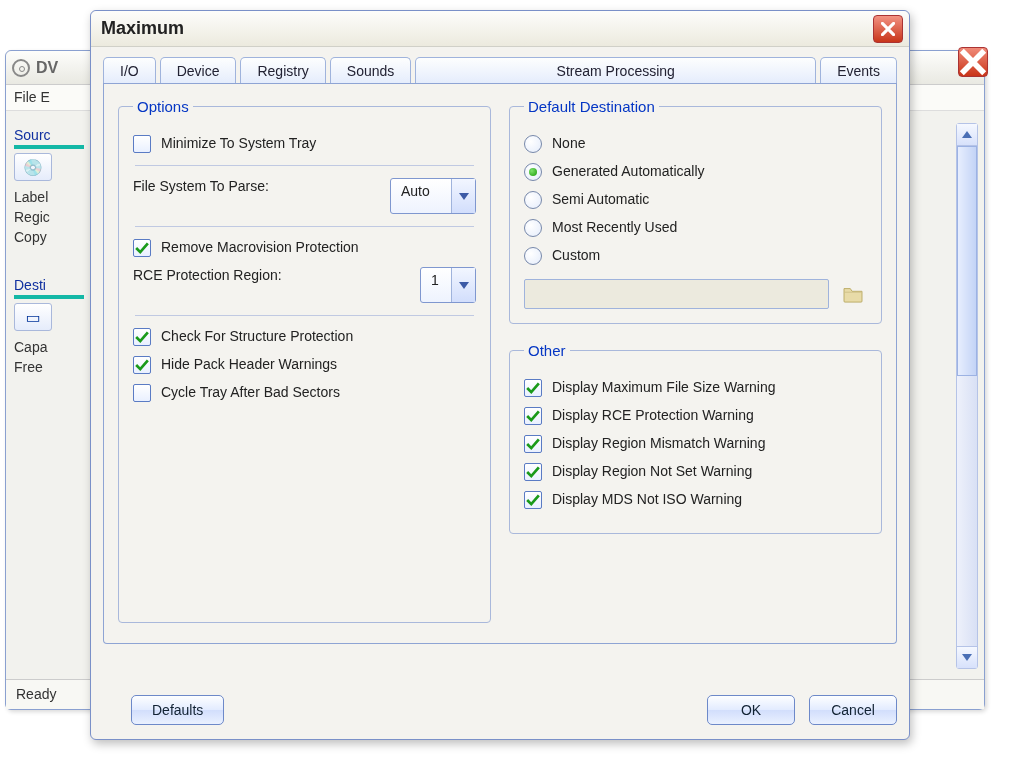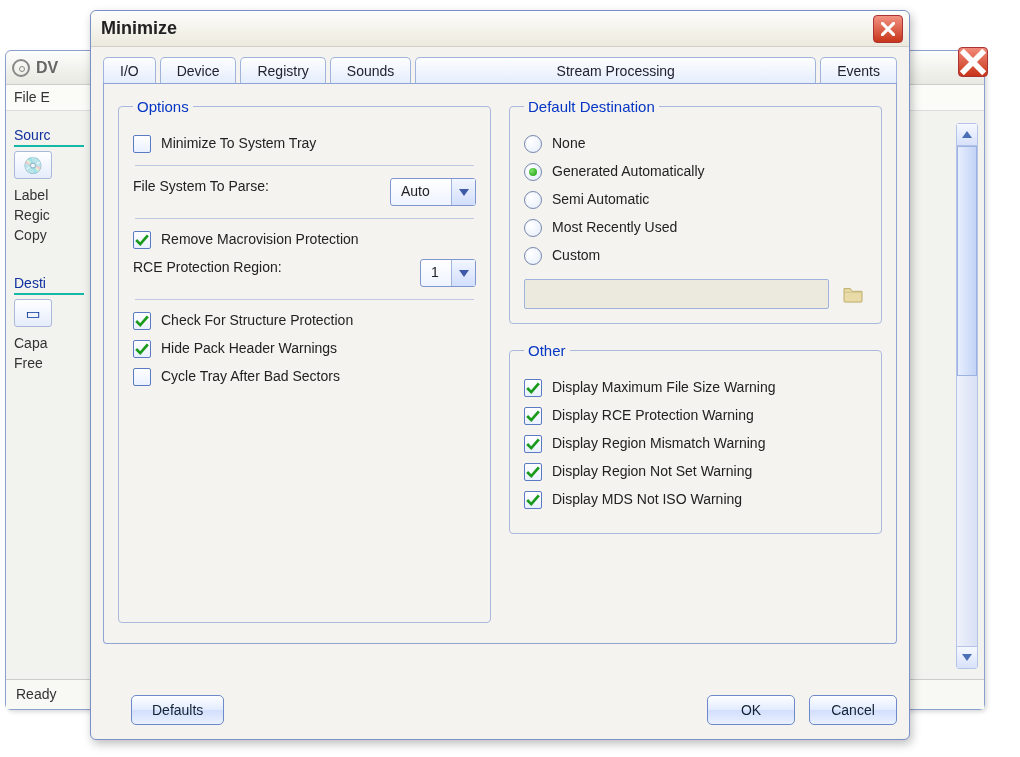--- a/index.html
+++ b/index.html
@@ -15,21 +15,21 @@
   .bg-title .disc { width: 18px; height: 18px; border: 2px solid #888; border-radius: 50%; position: relative; }
   .bg-title .disc::after { content:""; position:absolute; left:5px; top:5px; width:4px; height:4px; border:1px solid #888; border-radius:50%; }
   .bg-title span { color: #666; font-weight: bold; font-size: 16px; }
   .bg-close {
     position: absolute; right: -4px; top: -4px; width: 30px; height: 30px;
     background: linear-gradient(#f08a78,#c93418); border: 1px solid #a33; border-radius: 4px;
     display: flex; align-items: center; justify-content: center; color: #fff; font-weight: bold;
   }
   .bg-menu { height: 26px; border-bottom: 1px solid #ddd; padding: 4px 8px; color: #333; background:#fbfbf8;}
   .bg-side { position:absolute; left:8px; top:72px; width:70px; color:#003399; }
-  .bg-side .heading { color:#1030a0; margin:4px 0; border-bottom:2px solid #14b8a6; padding-bottom:2px;}
+  .bg-side .heading { color:#1030a0; margin:4px 0; border-bottom:4px solid #14b8a6; padding-bottom:2px;}
   .bg-side .txt { color:#333; margin:4px 0}
   .bg-status { position:absolute; left:0; bottom:0; height:30px; width:100%; border-top:1px solid #ccc; background:#f8f8f4; padding:6px 10px; color:#333;}
   .bg-scroll { position:absolute; right:6px; top:72px; width:22px; bottom:40px; background:linear-gradient(90deg,#eef1fb,#d8e0f5); border:1px solid #b5c3e7; border-radius:3px;}
   .bg-scroll .btn { height:22px; background:linear-gradient(#f5f8ff,#d7e1fb); border-bottom:1px solid #b5c3e7; display:flex;align-items:center;justify-content:center;}
   .bg-scroll .btn.bot { border-bottom:none; border-top:1px solid #b5c3e7; position:absolute; bottom:0; width:100%; }
   .bg-scroll .arrow-up { width:0;height:0;border-left:5px solid transparent;border-right:5px solid transparent;border-bottom:7px solid #4a6fb5;}
   .bg-scroll .arrow-dn { width:0;height:0;border-left:5px solid transparent;border-right:5px solid transparent;border-top:7px solid #4a6fb5;}
   .bg-scroll .thumb { position:absolute; top:22px; left:0; right:0; height:230px; background:linear-gradient(90deg,#e7eefe,#c3d3f6); border:1px solid #9cb2e3;}
   .bg-side .ico { width:38px;height:28px; border:1px solid #a9b8db; background:linear-gradient(#fff,#e5ecfb); margin-bottom:8px; border-radius:3px; display:flex;align-items:center;justify-content:center;font-size:16px;}
 
@@ -87,21 +87,21 @@
   .cb.checked svg { display:block; }
   .cb svg { display:none; width:14px; height:14px; }
   .cb-lbl { cursor:default; }
 
   
   .rb { width:18px; height:18px; border:1px solid #78a; border-radius:50%; background:radial-gradient(circle at 35% 35%, #fff, #e4ecfb); display:inline-flex; align-items:center; justify-content:center; flex:0 0 18px;}
   .rb .dot { width:8px; height:8px; border-radius:50%; background: radial-gradient(circle at 35% 35%, #7de26a, #1a9b0a); display:none; }
   .rb.on .dot { display:block; }
 
   
-  .sel { display:inline-flex; border:1px solid #7f97cf; border-radius:3px; background:linear-gradient(#fff,#eef3fe); height:28px; }
+  .sel { display:inline-flex; border:1px solid #7f97cf; border-radius:3px; background:linear-gradient(#fff,#eef3fe); height:36px; }
   .sel .val { padding:4px 10px; min-width:60px; }
   .sel .btn { width:24px; border-left:1px solid #9fb3dc; background:linear-gradient(#f2f6ff,#d2defc); display:flex;align-items:center;justify-content:center;}
   .sel .btn .tri { width:0;height:0;border-left:5px solid transparent;border-right:5px solid transparent;border-top:7px solid #3c5aa6;}
 
   
   .txtfield { display:flex; align-items:center; gap:10px; margin-top:14px;}
   .txtfield .field { flex:1; height:30px; border:1px solid #9fb3dc; background:#eceade; border-radius:2px;}
   .browse { width:28px; height:24px; display:flex; align-items:center; justify-content:center;}
   .browse svg { width:22px; height:18px; }
 
@@ -152,21 +152,21 @@
     <div class="btn bot">
         <div class="arrow-dn"></div>
       </div>
   </div>
 
   <div class="bg-status"><span>Ready</span></div>
 </div>
 
 <div class="dlg">
   <div class="dlg-title">
-    <span>Minimize</span>
+    <span>Maximum</span>
     <div class="dlg-close">
       <svg viewBox="0 0 10 10">
           <path d="M1 1 L9 9 M9 1 L1 9" stroke="#fff" stroke-width="2.2" stroke-linecap="round"></path>
         </svg>
     </div>
   </div>
 
   <div class="dlg-body">
     <div class="tabs">
       <div class="tabrow">

